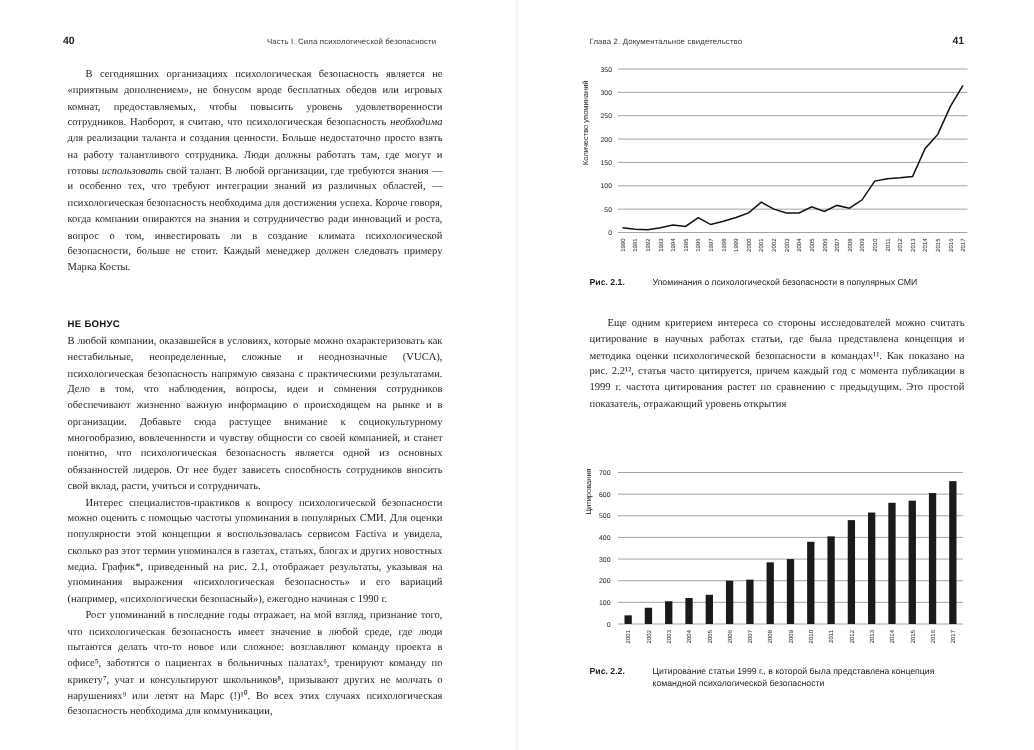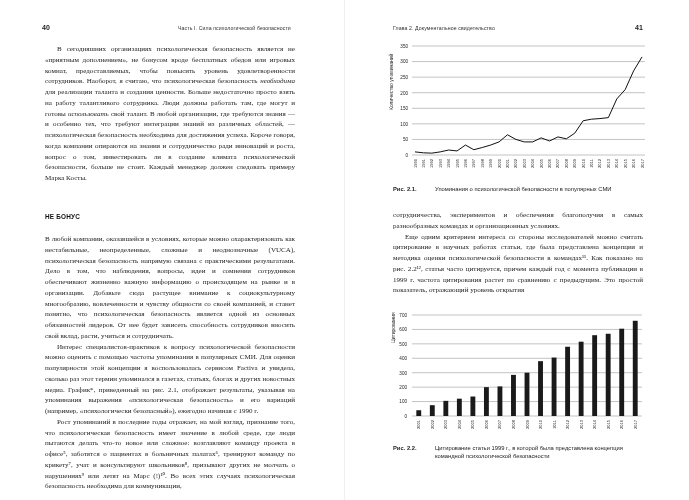--- a/index.html
+++ b/index.html
@@ -48,21 +48,21 @@
 <div class="page page-left">
   <div class="page-num" style="left:42px;">40</div>
   <div class="running-head" style="left:178px;">Часть I. Сила психологической безопасности</div>
 
   <div class="body-text" style="left:45px; top:44px; width:250px;">
     <p><span>В сегодняшних организациях психологическая безопасность является не «приятным дополнением», не бонусом вроде бесплатных обедов или игровых комнат, предоставляемых, чтобы повысить уровень удовлетворенности сотрудников. Наоборот, я считаю, что психологическая безопасность</span> <em>необходима</em> <span>для реализации таланта и создания ценности. Больше недостаточно просто взять на работу талантливого сотрудника. Люди должны работать там, где могут и готовы</span> <em>использовать</em> <span>свой талант. В любой организации, где требуются знания — и особенно тех, что требуют интеграции знаний из различных областей, — психологическая безопасность необходима для достижения успеха. Короче говоря, когда компании опираются на знания и сотрудничество ради инноваций и роста, вопрос о том, инвестировать ли в создание климата психологической безопасности, больше не стоит. Каждый менеджер должен следовать примеру Марка Косты.</span></p>
   </div>
 
   <div class="section-heading" style="left:45px; top:213px;">НЕ БОНУС</div>
 
-  <div class="body-text" style="left:45px; top:234px; width:250px;">
+  <div class="body-text" style="left:45px; top:222px; width:250px;">
     <p class="noindent">В любой компании, оказавшейся в условиях, которые можно охарактеризовать как нестабильные, неопределенные, сложные и неоднозначные (VUCA), психологическая безопасность напрямую связана с практическими результатами. Дело в том, что наблюдения, вопросы, идеи и сомнения сотрудников обеспечивают жизненно важную информацию о происходящем на рынке и в организации. Добавьте сюда растущее внимание к социокультурному многообразию, вовлеченности и чувству общности со своей компанией, и станет понятно, что психологическая безопасность является одной из основных обязанностей лидеров. От нее будет зависеть способность сотрудников вносить свой вклад, расти, учиться и сотрудничать.</p>
     <p>Интерес специалистов-практиков к вопросу психологической безопасности можно оценить с помощью частоты упоминания в популярных СМИ. Для оценки популярности этой концепции я воспользовалась сервисом Factiva и увидела, сколько раз этот термин упоминался в газетах, статьях, блогах и других новостных медиа. График*, приведенный на рис. 2.1, отображает результаты, указывая на упоминания выражения «психологическая безопасность» и его вариаций (например, «психологически безопасный»), ежегодно начиная с 1990 г.</p>
     <p>Рост упоминаний в последние годы отражает, на мой взгляд, признание того, что психологическая безопасность имеет значение в любой среде, где люди пытаются делать что-то новое или сложное: возглавляют команду проекта в офисе⁵, заботятся о пациентах в больничных палатах⁶, тренируют команду по крикету⁷, учат и консультируют школьников⁸, призывают других не молчать о нарушениях⁹ или летят на Марс (!)¹⁰. Во всех этих случаях психологическая безопасность необходима для коммуникации,</p>
   </div>
 </div>
 
 <div class="spine"></div>
 
 <div class="page page-right">
   <div class="running-head" style="left:48px;">Глава 2. Документальное свидетельство</div>
@@ -117,21 +117,20 @@
         <text x="255.09259259259258" y="121" transform="rotate(-90 255.09259259259258 121)" text-anchor="end" font-size="4" font-family="Liberation Sans, sans-serif" fill="#222">2016</text>
         <text x="263.5" y="121" transform="rotate(-90 263.5 121)" text-anchor="end" font-size="4" font-family="Liberation Sans, sans-serif" fill="#222">2017</text>
       </svg>
   </div>
   <div class="caption" style="left:48px; top:185px; width:260px;">
     <span class="label">Рис. 2.1.</span>
     <span>Упоминания о психологической безопасности в популярных СМИ</span>
   </div>
 
   <div class="body-text" style="left:48px; top:210px; width:250px;">
-    <p class="noindent">сотрудничества, экспериментов и обеспечения благополучия в самых разнообразных командах и организационных условиях.</p>
     <p>Еще одним критерием интереса со стороны исследователей можно считать цитирование в научных работах статьи, где была представлена концепция и методика оценки психологической безопасности в командах¹¹. Как показано на рис. 2.2¹², статья часто цитируется, причем каждый год с момента публикации в 1999 г. частота цитирования растет по сравнению с предыдущим. Это простой показатель, отражающий уровень открытия</p>
   </div>
 
   <div class="chart" style="left:35px; top:305px; width:270px; height:135px;">
     <div class="ylabel-rot" style="left:10px; top:38px;">Цитирования</div>
     <svg id="bar-svg" width="270" height="135">
         <line x1="32" x2="262" y1="111" y2="111" stroke="#9a9a9a" stroke-width="0.6"></line>
         <text x="27" y="112.8" text-anchor="end" font-size="4.6" font-family="Liberation Sans, sans-serif" fill="#222">0</text>
         <line x1="32" x2="262" y1="96.57142857142857" y2="96.57142857142857" stroke="#9a9a9a" stroke-width="0.6"></line>
         <text x="27" y="98.37142857142857" text-anchor="end" font-size="4.6" font-family="Liberation Sans, sans-serif" fill="#222">100</text>

